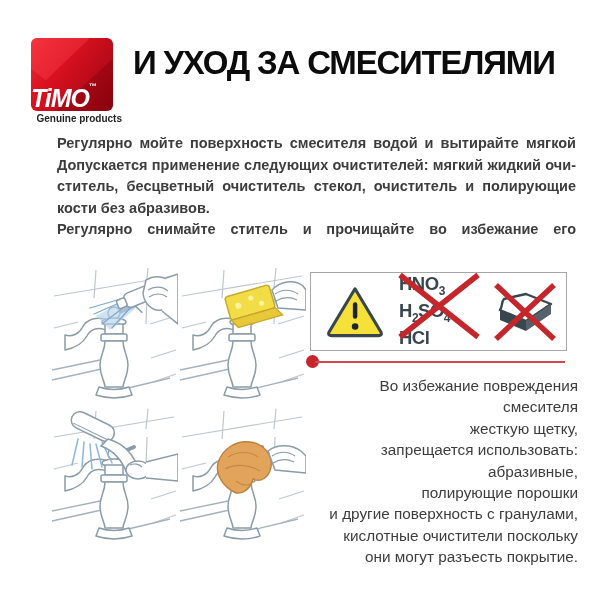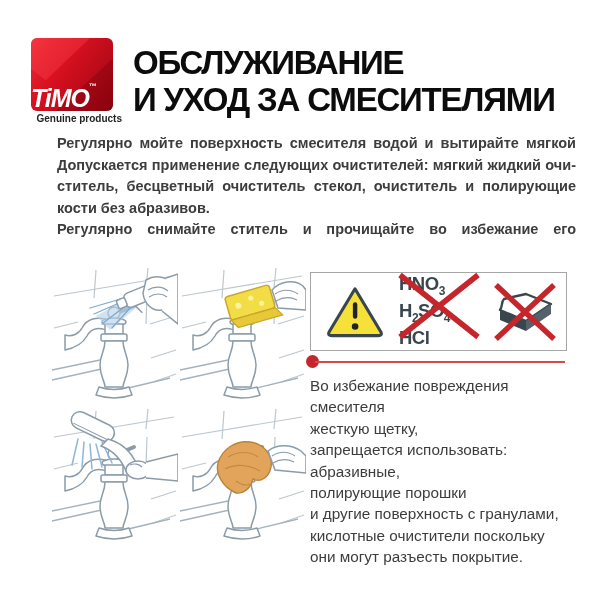--- a/index.html
+++ b/index.html
@@ -44,21 +44,21 @@
   .chem .xover{position:absolute;left:-4px;top:-3px;}
   .spongeblk{position:relative;margin-left:14px;width:64px;height:62px;}
   .spongeblk .xover{position:absolute;left:0;top:0;}
 
   
   .div-dot{position:absolute;left:306px;top:355px;width:13px;height:13px;border-radius:50%;background:#c4262b;}
   .div-line{position:absolute;left:315px;top:360.5px;width:250px;height:2px;background:#d24a4e;}
 
   
   .caution{position:absolute;left:310px;top:375px;width:268px;color:#3d3d3d;
-    font-size:15.3px;line-height:21.4px;}
+    font-size:15.3px;line-height:21.4px;text-align:right;}
 </style>
 </head>
 <body>
 
 <svg width="0" height="0" style="position:absolute" aria-hidden="true">
   <defs>
     <g id="tiles" stroke="#bdc7ce" stroke-width="1.2" fill="none">
       <path d="M4 30 L124 10"></path>
       <path d="M46 4 L44 32"></path>
       <path d="M98 2 L96 22"></path>
@@ -87,21 +87,20 @@
 </svg>
 
 <div class="page">
 
   <div class="logo-square">
     <div class="logo-word"><span>TiMO</span><span class="logo-tm">™</span></div>
   </div>
   <div class="logo-tagline">Genuine products</div>
 
   <h1 class="heading" style="margin:0">
-    <div>ОБСЛУЖИВАНИЕ</div>
     <div>И УХОД ЗА СМЕСИТЕЛЯМИ</div>
   </h1>
 
   <div class="intro">
     <div class="ln j">Регулярно мойте поверхность смесителя водой и вытирайте мягкой тканью.</div>
     <div class="ln j">Допускается применение следующих очистителей: мягкий жидкий очи-</div>
     <div class="ln j">ститель, бесцветный очиститель стекол, очиститель и полирующие жид-</div>
     <div class="ln">кости без абразивов.</div>
     <div class="ln j">Регулярно снимайте ститель и прочищайте во избежание его засорения.</div>
   </div>

